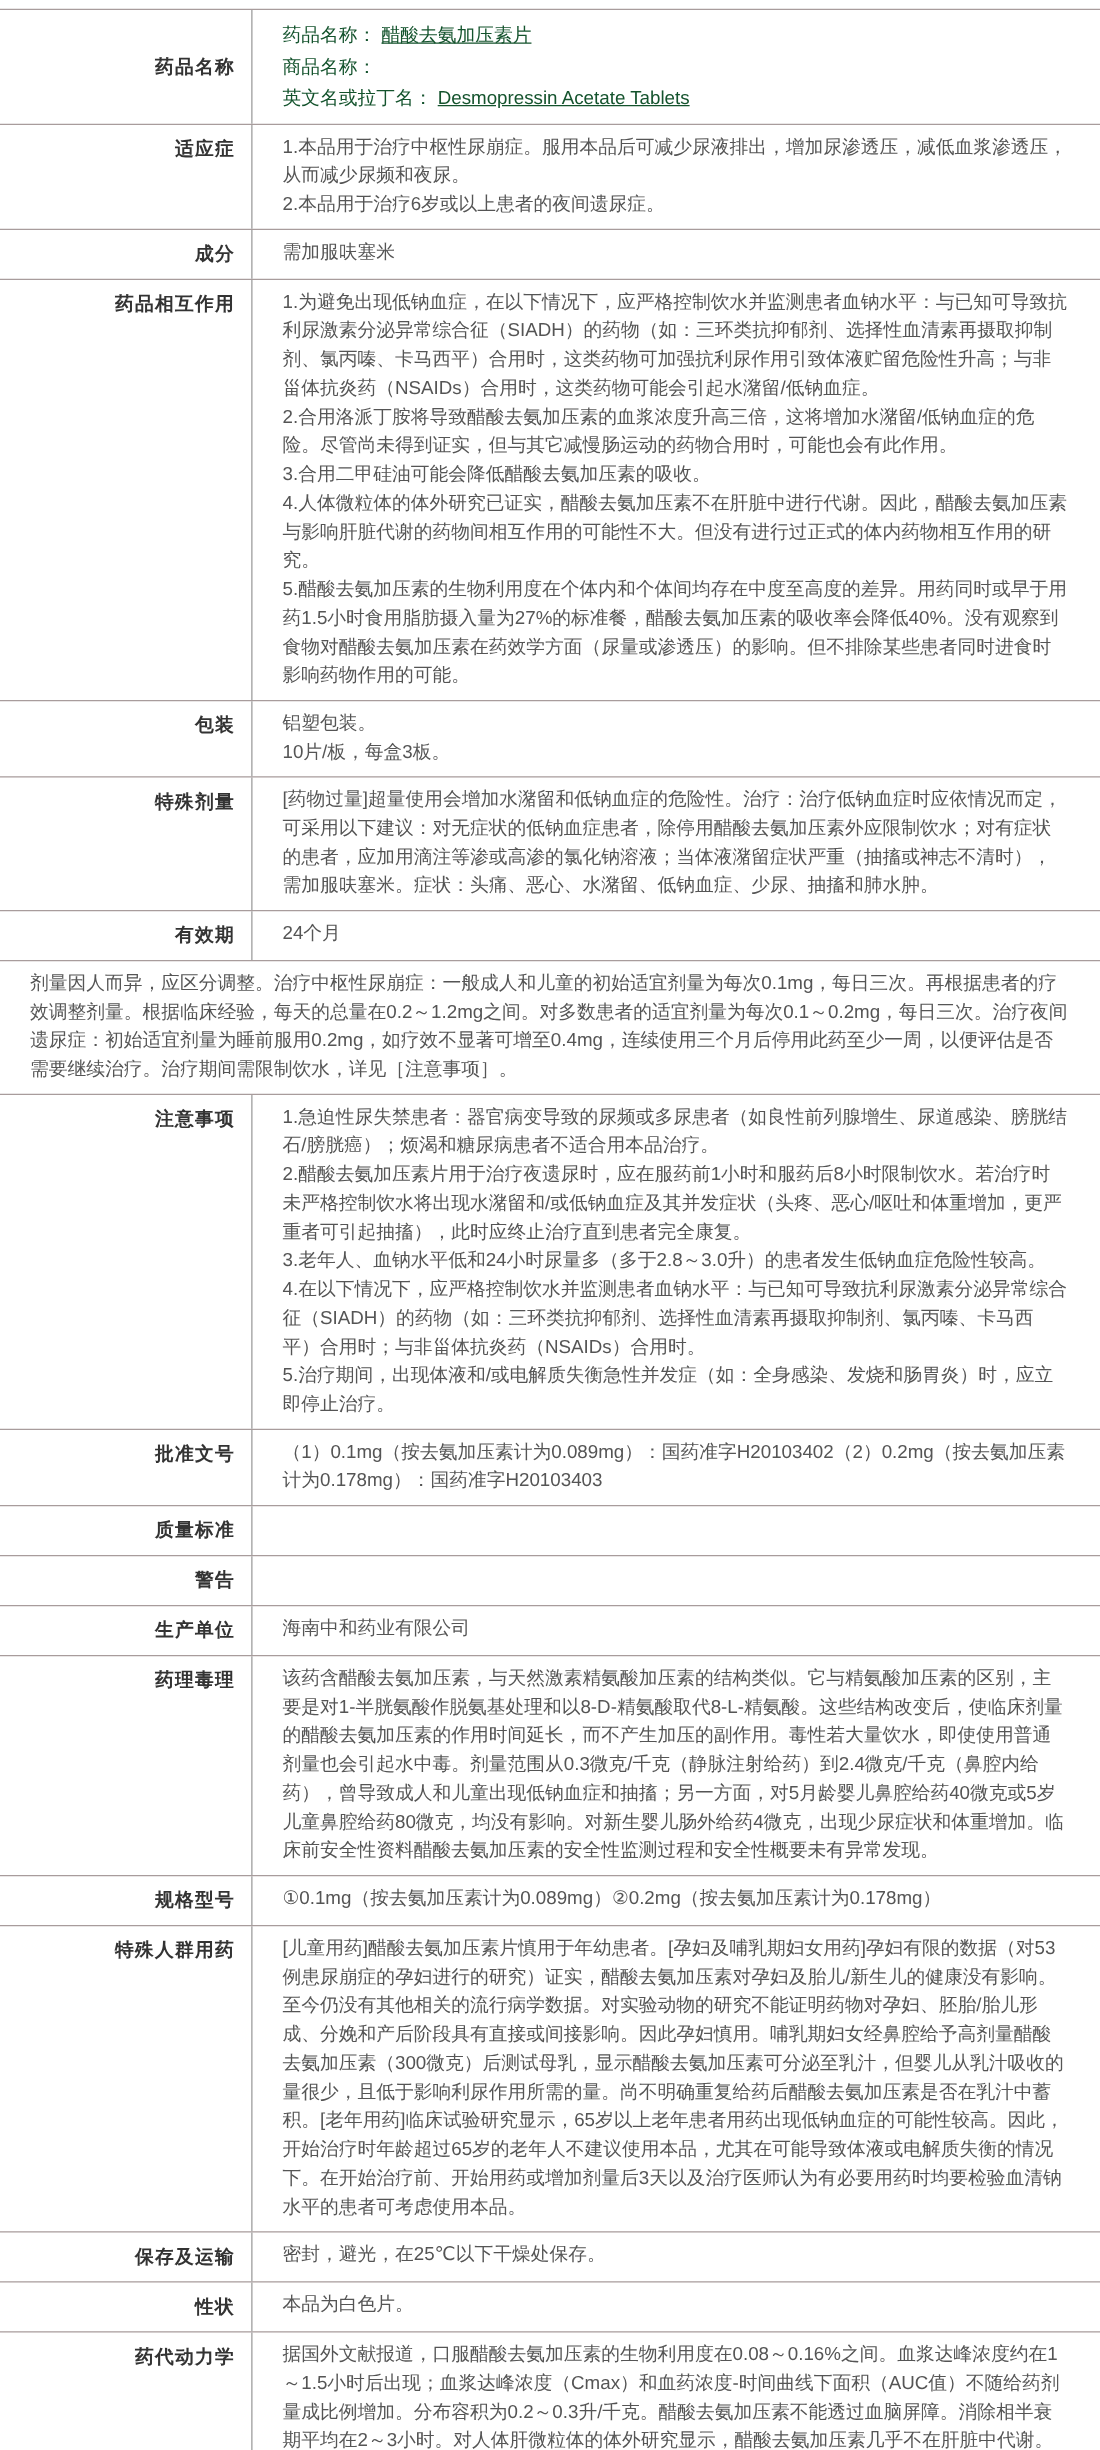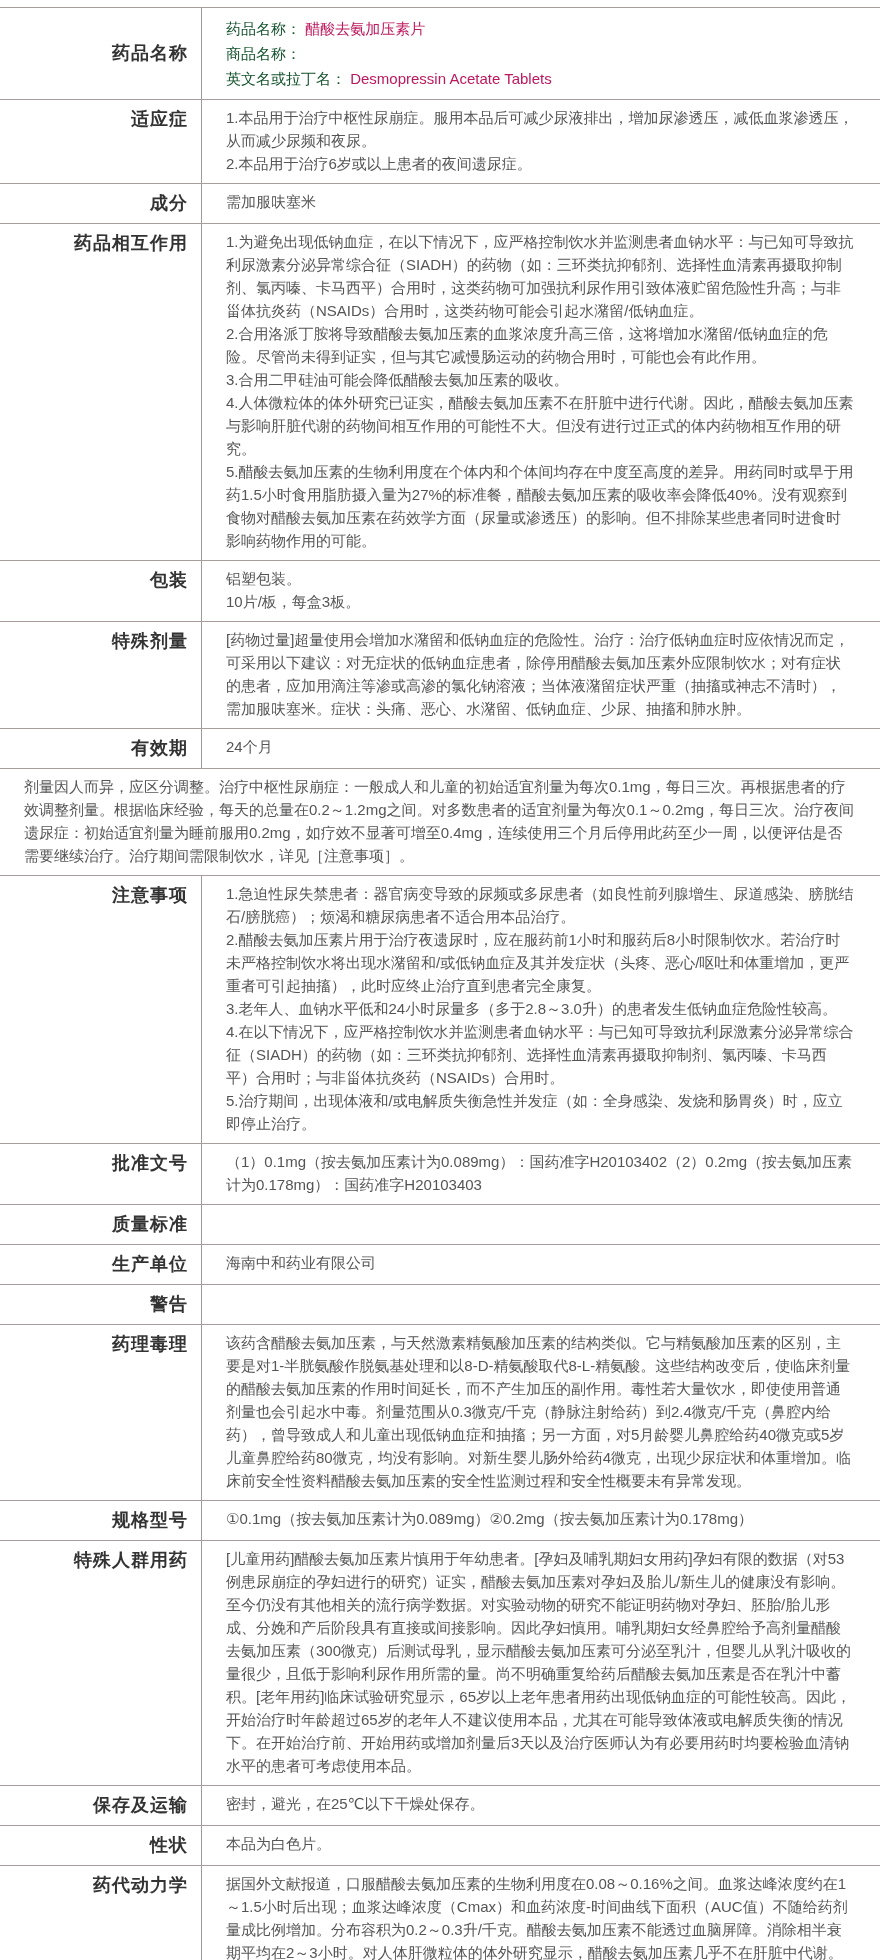--- a/index.html
+++ b/index.html
@@ -19,41 +19,41 @@
   }
   .label-cell{
     width:202px;
     min-width:202px;
     box-sizing:border-box;
     border-right:1px solid #9a9a9a;
     display:flex;
     justify-content:flex-end;
     align-items:flex-start;
     padding:8px 13px 8px 0;
-    font-size:18px;
+    font-size:15px;
     font-weight:bold;
     color:#333333;
     line-height:23px;
     letter-spacing:1px;
   }
   .row.center .label-cell{align-items:center;}
   .content-cell{
     flex:1;
     box-sizing:border-box;
     padding:6px 25px 8px 24px;
     font-size:15px;
     color:#555555;
     line-height:23px;
     min-height:34px;
   }
   .content-cell p{margin:0;}
   .row.fields .content-cell{padding-top:8px;padding-bottom:8px;}
   .field-line{line-height:25px;}
   .field-key{color:#14532d;}
-  .field-value{color:#be185d;}
+  .field-value{color:#14532d;text-decoration:underline;}
 </style>
 </head>
 <body>
 
 <div class="doc-table" id="doc-table">
   <div class="row fields center">
     <div class="label-cell">药品名称</div>
     <div class="content-cell">
   <div class="field-line">
     <span class="field-key">药品名称：</span>
@@ -143,32 +143,32 @@
         <p>（1）0.1mg（按去氨加压素计为0.089mg）：国药准字H20103402（2）0.2mg（按去氨加压素计为0.178mg）：国药准字H20103403</p>
       </div>
   </div>
 
   <div class="row">
     <div class="label-cell">质量标准</div>
     <div class="content-cell"></div>
   </div>
 
   <div class="row">
-    <div class="label-cell">生产单位</div>
-    <div class="content-cell">
-        <p>海南中和药业有限公司</p>
-      </div>
-  </div>
-
-  <div class="row">
     <div class="label-cell">警告</div>
     <div class="content-cell"></div>
   </div>
 
   <div class="row">
+    <div class="label-cell">生产单位</div>
+    <div class="content-cell">
+        <p>海南中和药业有限公司</p>
+      </div>
+  </div>
+
+  <div class="row">
     <div class="label-cell">药理毒理</div>
     <div class="content-cell">
         <p>该药含醋酸去氨加压素，与天然激素精氨酸加压素的结构类似。它与精氨酸加压素的区别，主要是对1-半胱氨酸作脱氨基处理和以8-D-精氨酸取代8-L-精氨酸。这些结构改变后，使临床剂量的醋酸去氨加压素的作用时间延长，而不产生加压的副作用。毒性若大量饮水，即使使用普通剂量也会引起水中毒。剂量范围从0.3微克/千克（静脉注射给药）到2.4微克/千克（鼻腔内给药），曾导致成人和儿童出现低钠血症和抽搐；另一方面，对5月龄婴儿鼻腔给药40微克或5岁儿童鼻腔给药80微克，均没有影响。对新生婴儿肠外给药4微克，出现少尿症状和体重增加。临床前安全性资料醋酸去氨加压素的安全性监测过程和安全性概要未有异常发现。</p>
       </div>
   </div>
 
   <div class="row">
     <div class="label-cell">规格型号</div>
     <div class="content-cell">
         <p>①0.1mg（按去氨加压素计为0.089mg）②0.2mg（按去氨加压素计为0.178mg）</p>

